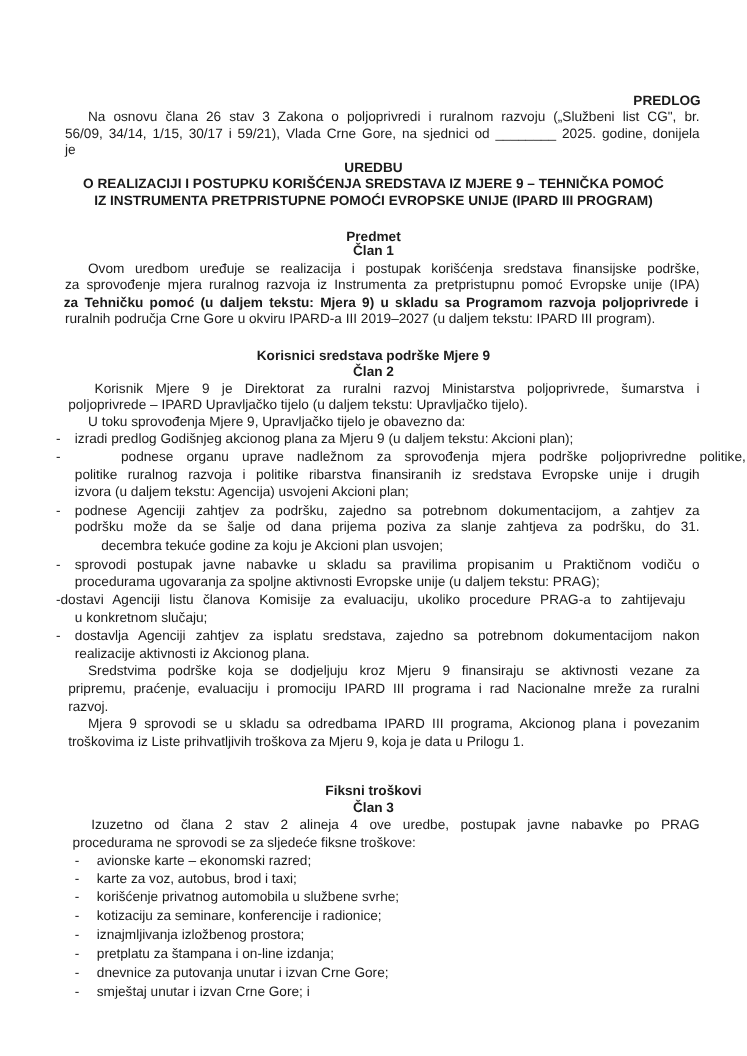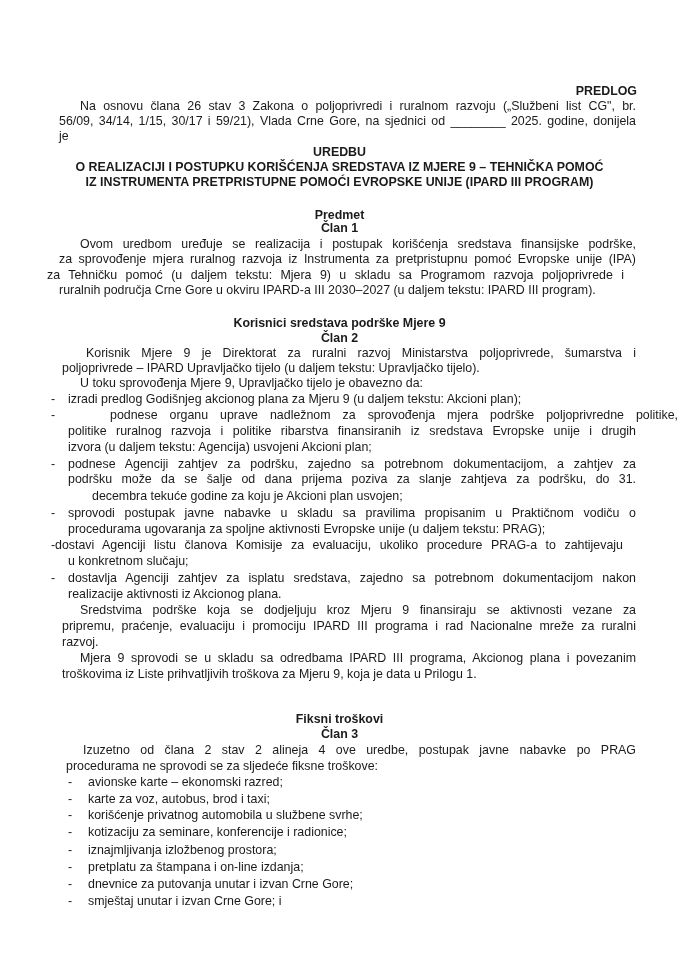--- a/index.html
+++ b/index.html
@@ -32,22 +32,22 @@
     <div class="abs bold center" style="top:145px;">UREDBU</div>
     <div class="abs bold center" style="top:160px;">O REALIZACIJI I POSTUPKU KORIŠĆENJA SREDSTAVA IZ MJERE 9 – TEHNIČKA POMOĆ</div>
     <div class="abs bold center" style="top:175px;">IZ INSTRUMENTA PRETPRISTUPNE POMOĆI EVROPSKE UNIJE (IPARD III PROGRAM)</div>
   </div>
 
   <div>
     <div class="abs bold center" style="top:208px;">Predmet</div>
     <div class="abs bold center" style="top:221px;">Član 1</div>
     <div class="abs just" style="left:80px; width:556px; top:237px;">Ovom uredbom uređuje se realizacija i postupak korišćenja sredstava finansijske podrške,</div>
     <div class="abs just" style="left:59px; width:577px; top:252px;">za sprovođenje mjera ruralnog razvoja iz Instrumenta za pretpristupnu pomoć Evropske unije (IPA)</div>
-    <div class="abs just" style="left:47px; width:577px; top:268px;">za Tehničku pomoć (u daljem tekstu: Mjera 9) u skladu sa Programom razvoja poljoprivrede i</div>
-    <div class="abs" style="left:59px; top:283px;">ruralnih područja Crne Gore u okviru IPARD-a III 2030–2027 (u daljem tekstu: IPARD III program).</div>
+    <div class="abs just" style="left:58px; width:577px; top:268px;font-weight:bold;">za Tehničku pomoć (u daljem tekstu: Mjera 9) u skladu sa Programom razvoja poljoprivrede i</div>
+    <div class="abs" style="left:59px; top:283px;">ruralnih područja Crne Gore u okviru IPARD-a III 2019–2027 (u daljem tekstu: IPARD III program).</div>
   </div>
 
   <div>
     <div class="abs bold center" style="top:316px;">Korisnici sredstava podrške Mjere 9</div>
     <div class="abs bold center" style="top:331px;">Član 2</div>
 
     <div class="abs just" style="left:86px; width:550px; top:346px;">Korisnik Mjere 9 je Direktorat za ruralni razvoj Ministarstva poljoprivrede, šumarstva i</div>
     <div class="abs" style="left:62px; top:361px;">poljoprivrede – IPARD Upravljačko tijelo (u daljem tekstu: Upravljačko tijelo).</div>
     <div class="abs" style="left:80px; top:376px;">U toku sprovođenja Mjere 9, Upravljačko tijelo je obavezno da:</div>
 

